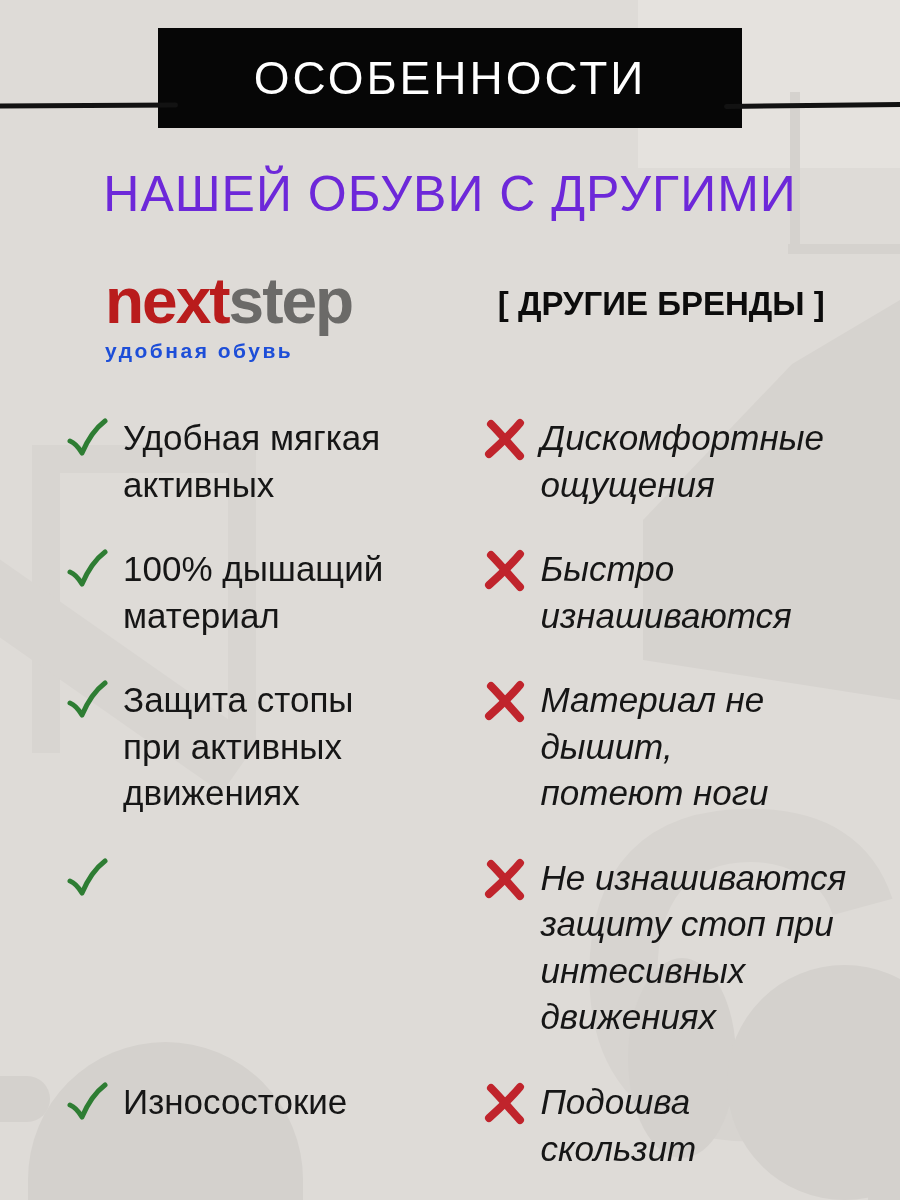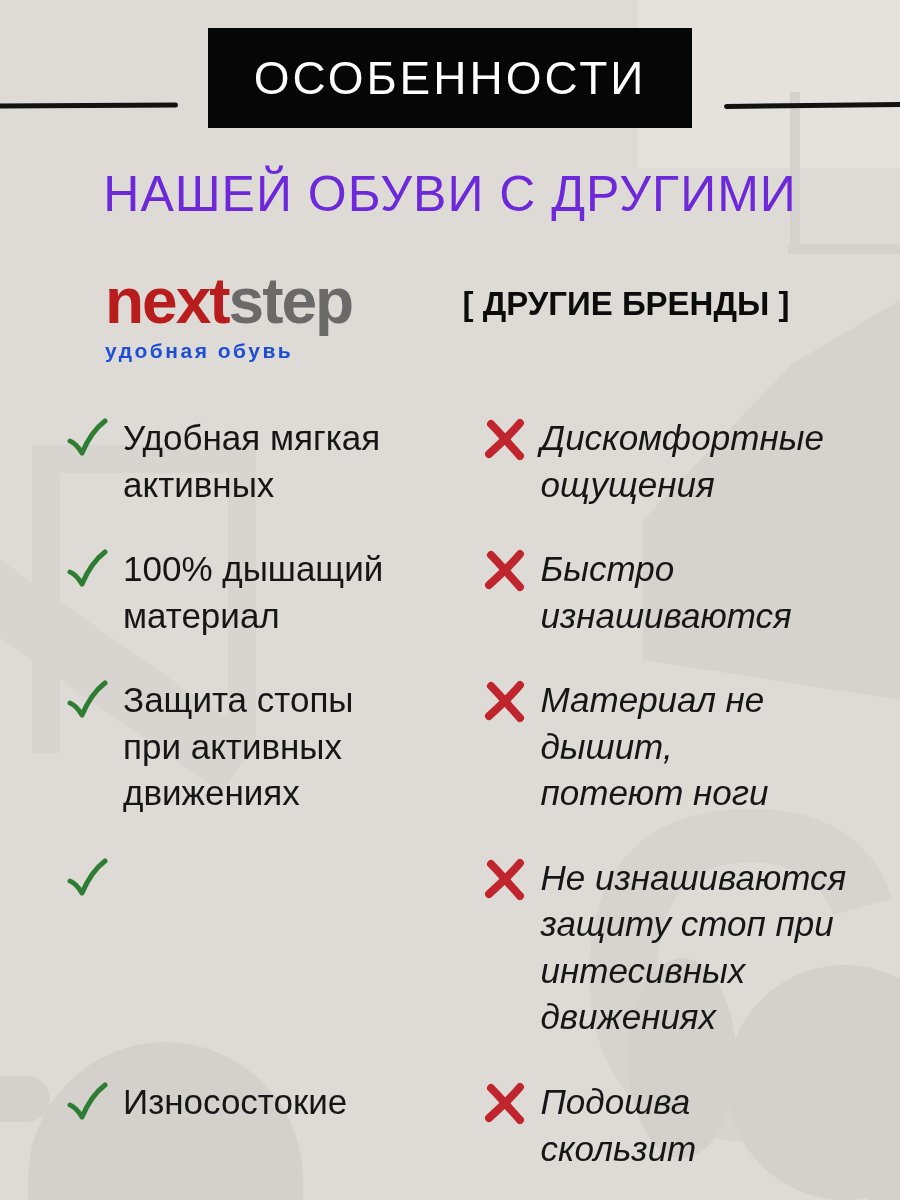--- a/index.html
+++ b/index.html
@@ -22,21 +22,21 @@
   .wm-blob-bl{left:28px;top:1042px;width:275px;height:320px;background:#d4d1cd;border-radius:145px 145px 0 0;}
   .wm-ellipse-r{left:628px;top:958px;width:108px;height:200px;background:#d4d1cd;border-radius:50%;}
   .wm-circle-br{right:-62px;top:965px;width:235px;height:235px;background:#d4d1cd;border-radius:50%;}
   .wm-bar-left{left:0;top:1076px;width:50px;height:46px;background:#d4d1cd;border-radius:0 23px 23px 0;}
   .wm-bar-right{right:0;top:1176px;width:32px;height:60px;background:#d4d1cd;}
 
   
   .content{position:relative;z-index:1;}
 
   .title-box{
-    margin:28px auto 12px;width:484px;height:100px;background:#060606;
+    margin:28px auto 12px;width:584px;height:100px;background:#060606;
     display:flex;align-items:center;justify-content:center;
   }
   .title-box span{color:#ffffff;font-size:46px;letter-spacing:3px;}
   .rule{position:absolute;height:5px;background:#121212;top:75px;}
   .rule-left{left:0;width:178px;border-radius:0 3px 3px 0;transform:skewY(-0.4deg);}
   .rule-right{right:0;width:176px;border-radius:3px 0 0 3px;transform:skewY(-0.6deg);}
 
   .subtitle{
     margin-top:37px;text-align:center;
     color:#6d28d9;font-size:50px;letter-spacing:1px;white-space:nowrap;
@@ -47,21 +47,21 @@
     margin-top:46px;padding:0 40px 0 65px;
   }
   .logo-block{padding-left:40px;}
   .logo-word{font-size:64px;font-weight:700;letter-spacing:-2px;line-height:1;}
   .logo-next{color:#b91c1c;}
   .logo-step{color:#6b6a68;margin-top:40px;}
   .logo-tagline{
     margin-top:6px;font-size:21px;font-weight:700;letter-spacing:2.5px;color:#1d4ed8;
   }
   .others-label{
-    padding-top:16px;text-align:left;
+    padding-top:16px;text-align:center;
     font-size:33px;font-weight:600;color:#0c0c0c;white-space:nowrap;
   }
 
   .list{
     display:grid;grid-template-columns:1fr 1fr;row-gap:38px;
     margin-top:52px;padding:0 30px 0 65px;
   }
   .cell{display:flex;align-items:flex-start;}
   .cell-right{padding-left:15px;font-style:italic;}
   .icon{flex:0 0 auto;margin-right:14px;margin-top:2px;}

